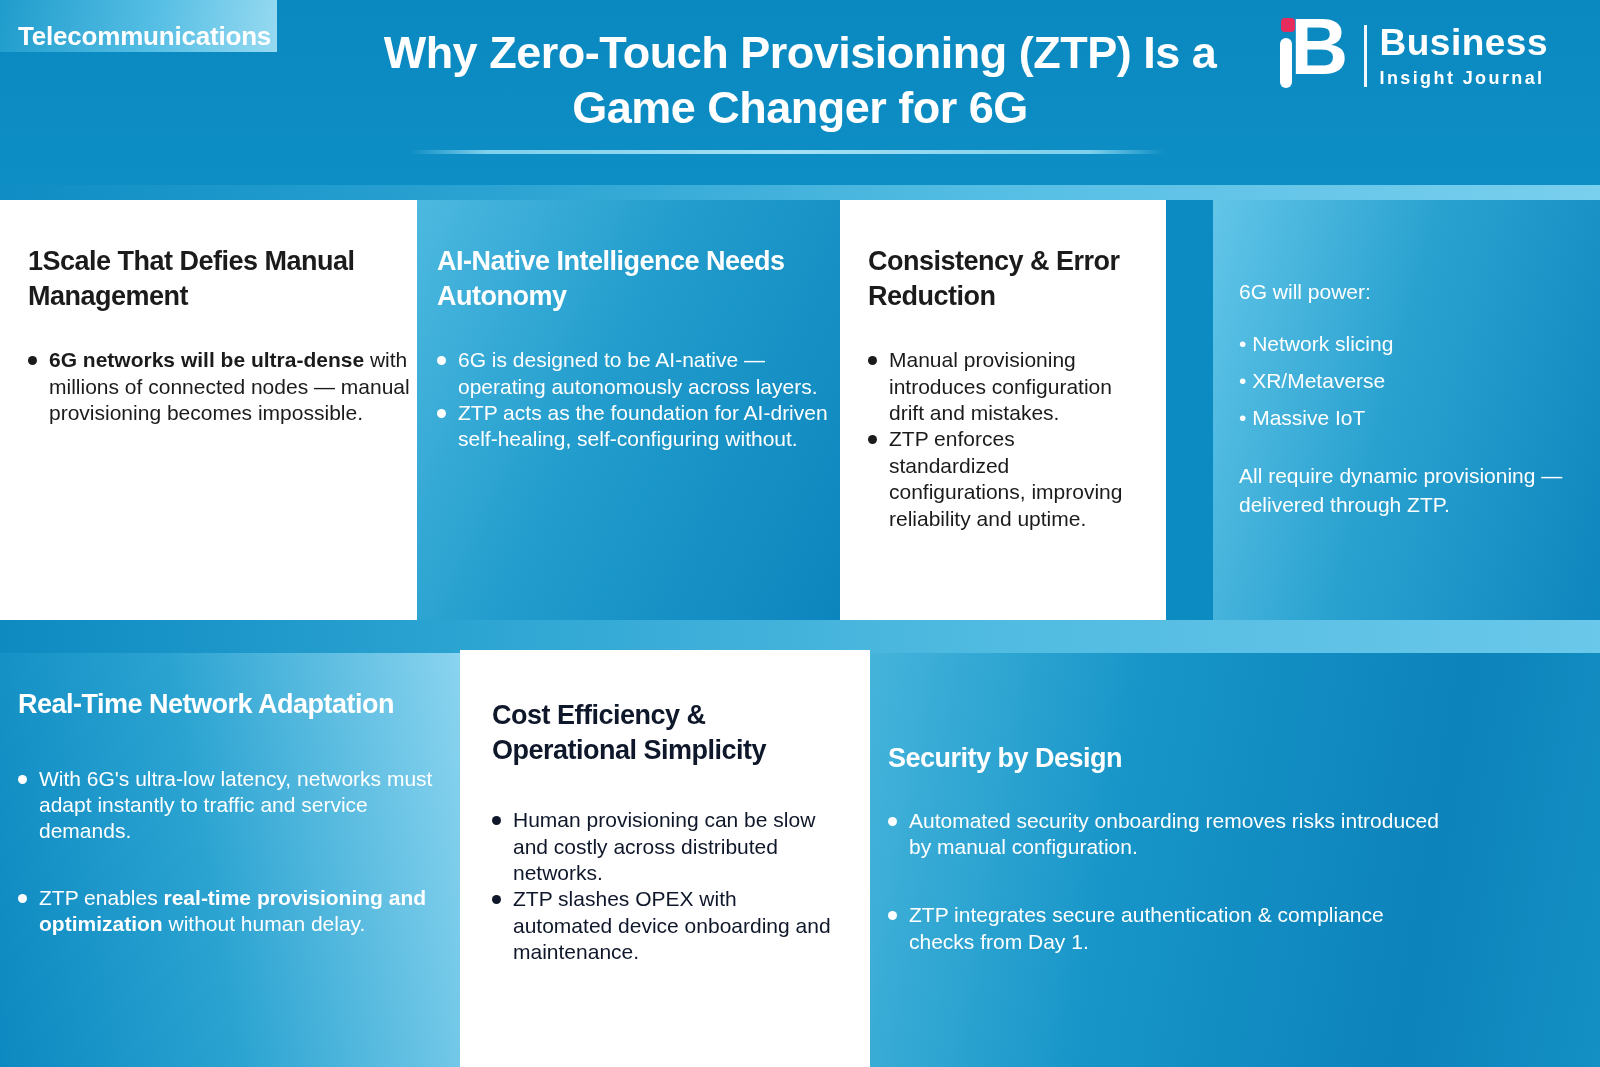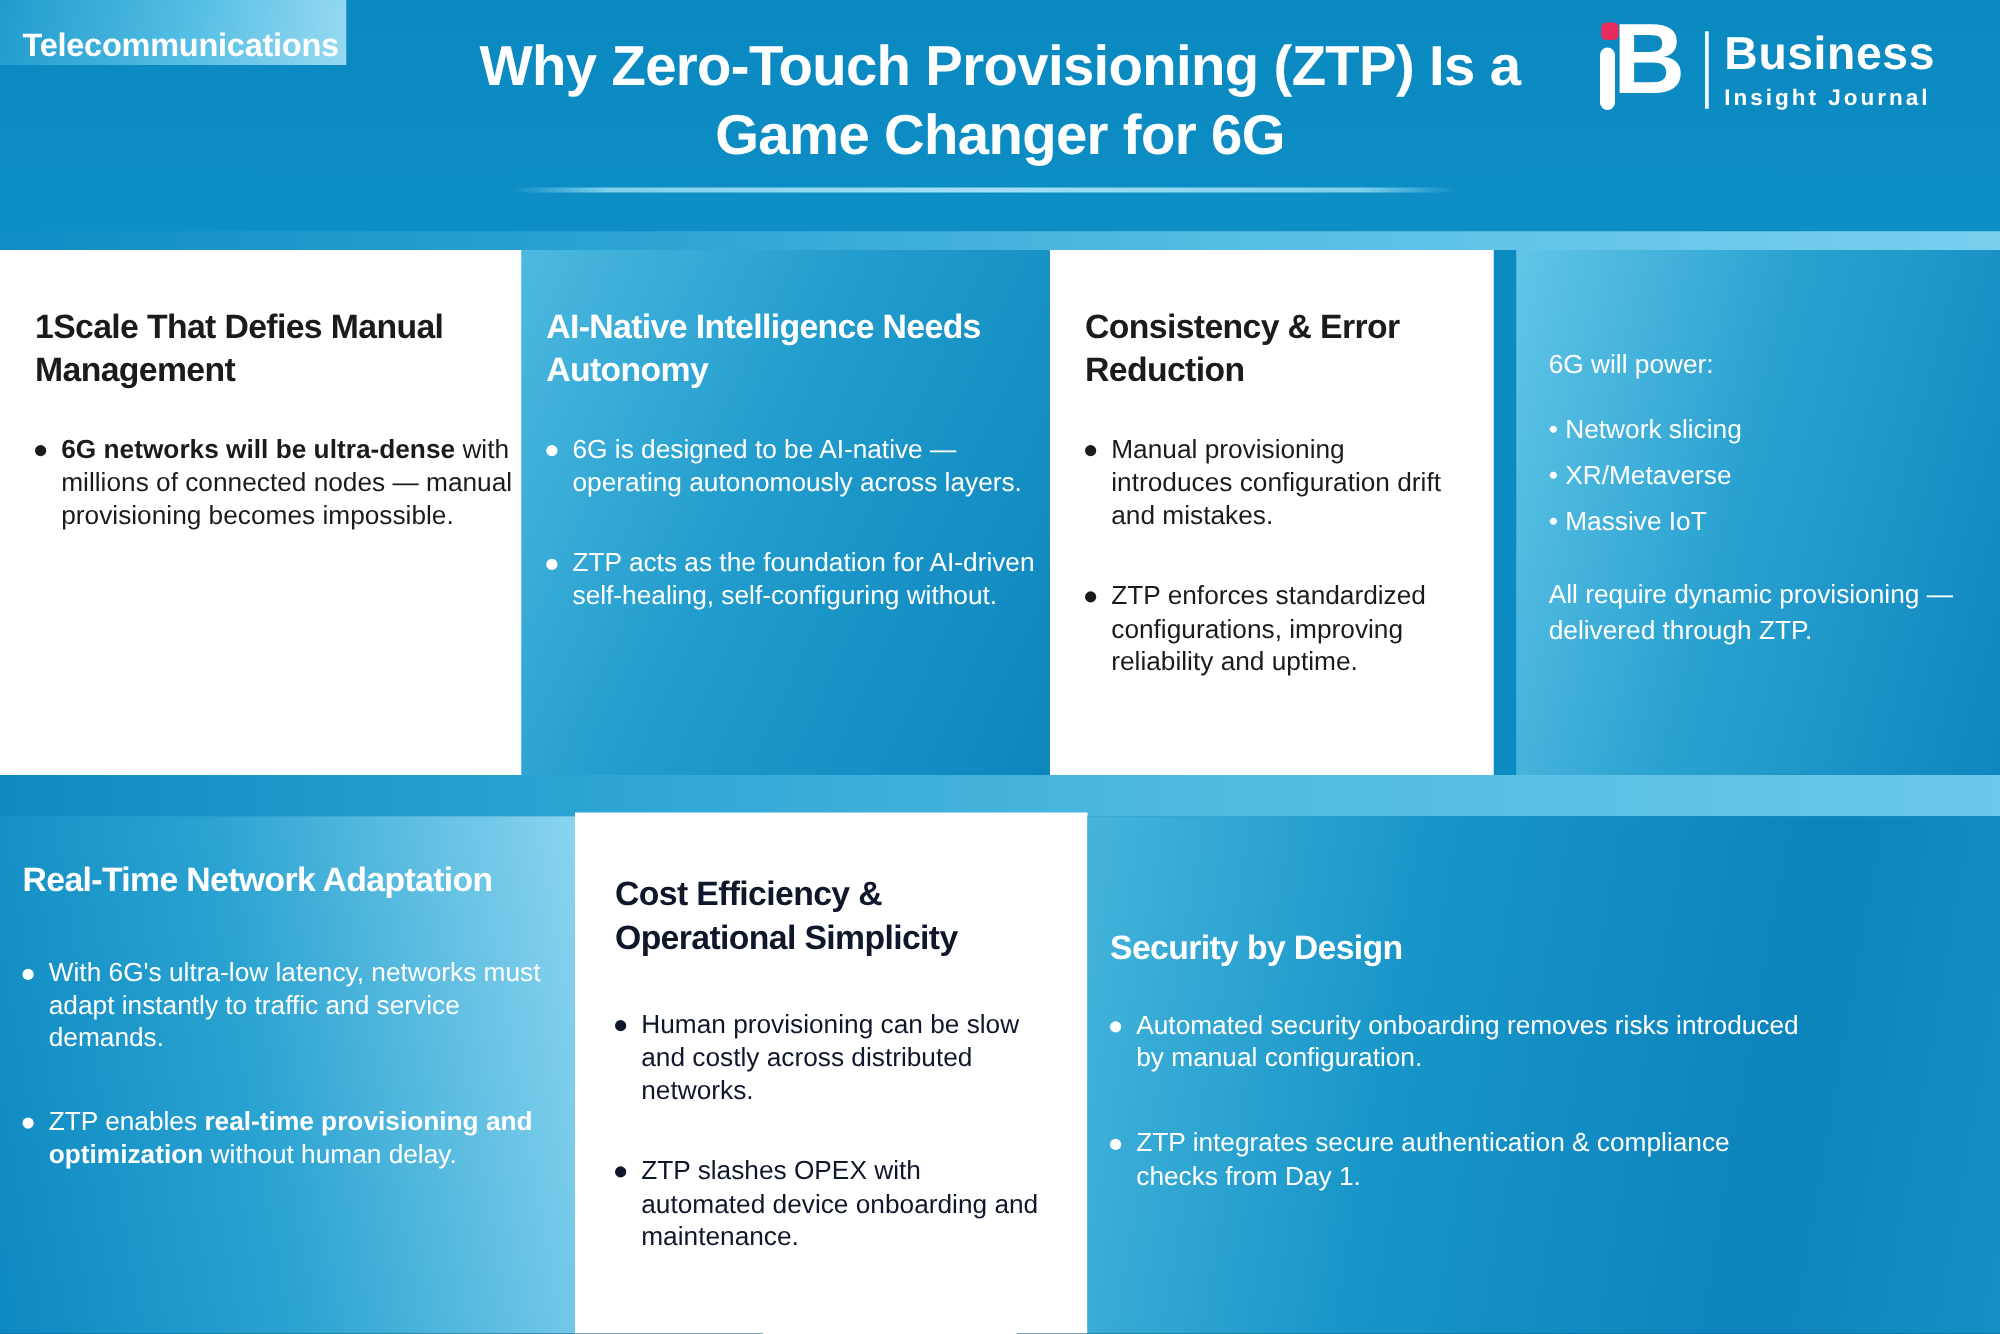--- a/index.html
+++ b/index.html
@@ -31,25 +31,25 @@
   
   .strip{position:absolute;left:0;top:185px;width:1600px;height:15px;
     background:linear-gradient(90deg,#0f8dc4 0%,#2fa6d4 35%,#55bee4 62%,#79cfee 100%);}
   
   .card{position:absolute;top:200px;height:420px;box-sizing:border-box;}
   .card.white{background:#ffffff;color:#1b1b1b;}
   .card.blue{color:#ffffff;}
   .card-c1{left:0;width:488px;padding:44px 34px 0 28px;}
   .card-c2{left:417px;width:423px;padding:44px 6px 0 20px;
     background:linear-gradient(115deg,#4db9e0 0%,#219ccc 45%,#0c85bd 100%);}
-  .card-c3{left:840px;width:355px;padding:44px 28px 0 28px;}
+  .card-c3{left:840px;width:326px;padding:44px 28px 0 28px;}
   .card-c4{left:1213px;width:387px;padding:44px 20px 0 26px;
     background:linear-gradient(105deg,#62c5e8 0%,#2aa2d0 45%,#0e86be 100%);}
   .card-title{font-size:27px;font-weight:bold;line-height:1.28;letter-spacing:-0.5px;}
-  .bullets{margin-top:34px;display:flex;flex-direction:column;gap:38px;}
+  .bullets{margin-top:34px;display:flex;flex-direction:column;}
   .bullet{display:flex;gap:12px;font-size:21px;line-height:1.26;}
   .dot{flex:0 0 auto;width:9px;height:9px;border-radius:50%;background:currentColor;margin-top:9px;}
   .bullet-text b{font-weight:bold;}
   
   .services-intro{margin-top:36px;font-size:21px;}
   .services-list{margin:22px 0 0 0;list-style:none;padding:0;}
   .services-list li{font-size:21px;line-height:1.75;}
   .services-list li::before{content:"• ";}
   .services-footer{margin-top:26px;font-size:21px;line-height:1.35;}
   

